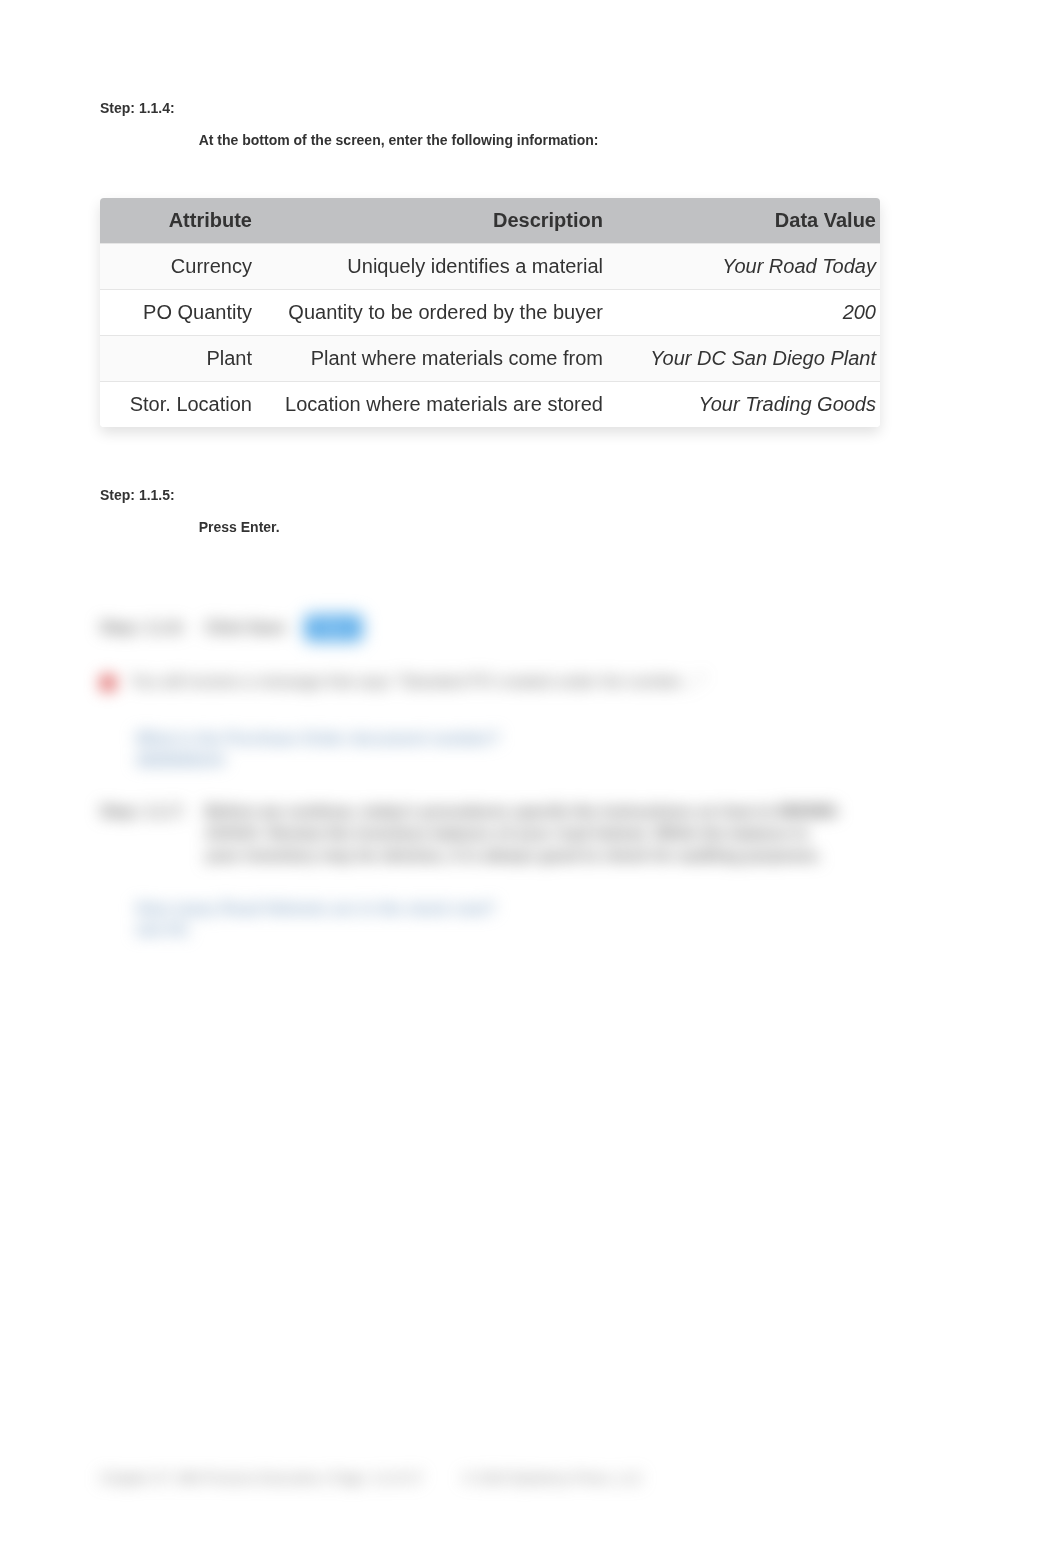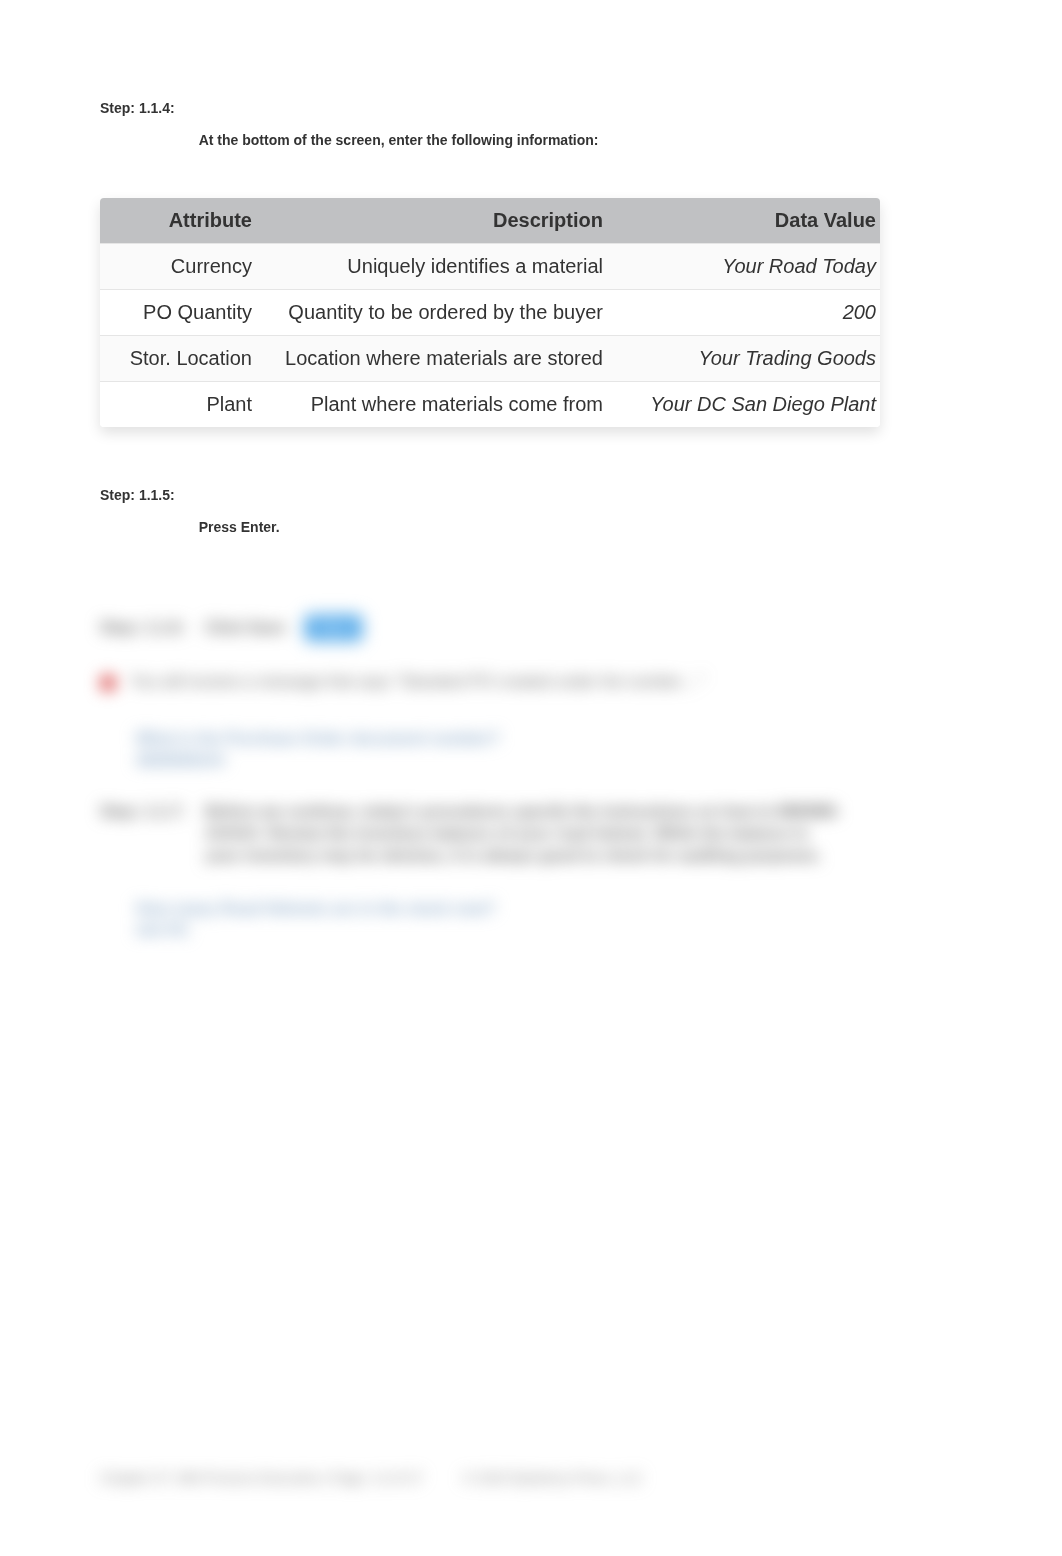--- a/index.html
+++ b/index.html
@@ -128,28 +128,28 @@
           <td>Currency</td>
           <td>Uniquely identifies a material</td>
           <td class="val">Your Road Today</td>
         </tr>
         <tr>
           <td>PO Quantity</td>
           <td>Quantity to be ordered by the buyer</td>
           <td class="val">200</td>
         </tr>
         <tr>
+          <td>Plant</td>
+          <td>Plant where materials come from</td>
+          <td class="val">Your DC San Diego Plant</td>
+        </tr>
+        <tr>
           <td>Stor. Location</td>
           <td>Location where materials are stored</td>
           <td class="val">Your Trading Goods</td>
-        </tr>
-        <tr>
-          <td>Plant</td>
-          <td>Plant where materials come from</td>
-          <td class="val">Your DC San Diego Plant</td>
         </tr>
       </tbody>
   </table>
 
   <div class="step-line small-gap">
     <span class="label">Step: 1.1.5:</span>
     <span class="text">Press Enter.</span>
   </div>
 
   <div class="blurred-block" aria-hidden="true">

